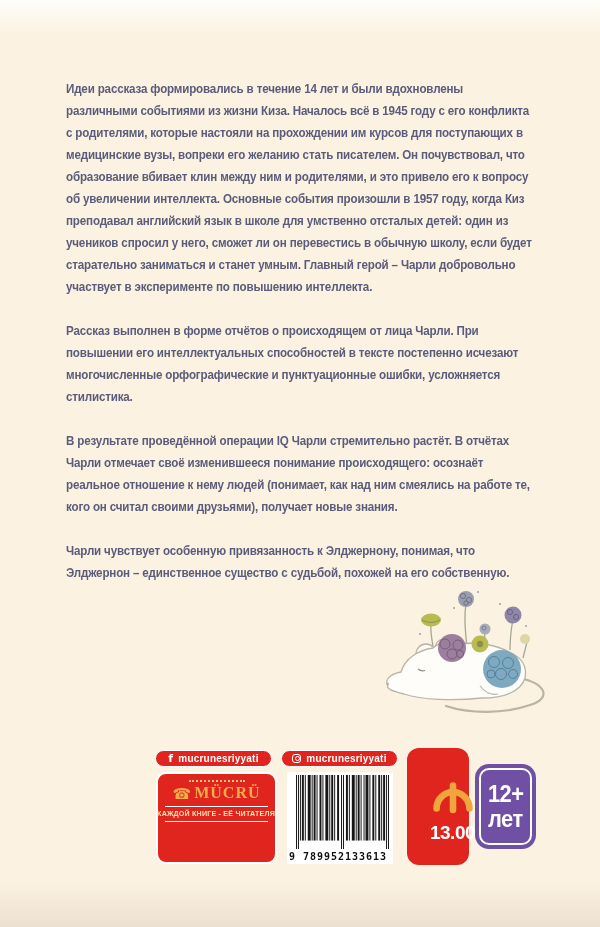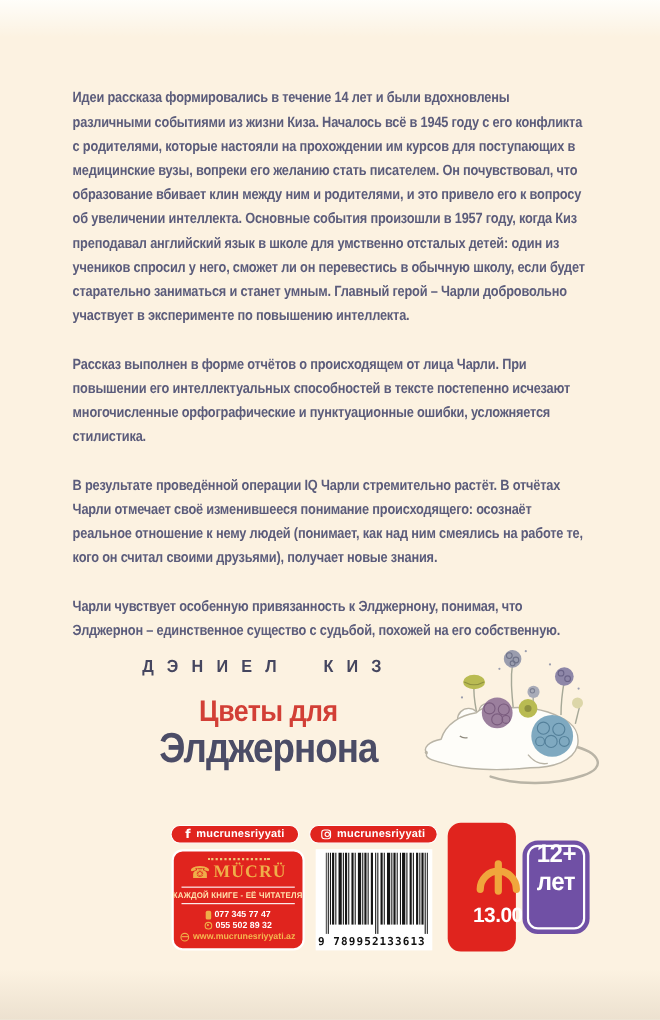--- a/index.html
+++ b/index.html
@@ -107,45 +107,40 @@
     position:absolute;left:407px;top:748px;width:62px;height:117px;box-sizing:border-box;
     background:#e0241e;border-radius:12px;
     display:flex;flex-direction:column;align-items:center;padding-left:29px;
   }
   .price-block svg{margin-top:22px;}
   .price-value{margin-top:8px;color:#fff;font-size:19px;font-weight:bold;letter-spacing:-.5px;}
 
   .age-block{
     position:absolute;left:475px;top:764px;width:61px;height:85px;box-sizing:border-box;
     background:#7050a5;border-radius:14px;
-    display:flex;flex-direction:column;align-items:center;
+    display:flex;flex-direction:column;align-items:center;justify-content:center;
   }
   .age-block::before{
     content:"";position:absolute;inset:4px;border:2px solid #fff;border-radius:10px;pointer-events:none;
   }
   .age-line{color:#fff;font-weight:bold;font-size:23px;line-height:25px;letter-spacing:-.5px;
     transform:scaleX(.95);}
 </style>
 </head>
 <body>
 
 <div class="page">
 
   <section class="synopsis">
     <p>Идеи рассказа формировались в течение 14 лет и были вдохновлены различными событиями из жизни Киза. Началось всё в 1945 году с его конфликта с родителями, которые настояли на прохождении им курсов для поступающих в медицинские вузы, вопреки его желанию стать писателем. Он почувствовал, что образование вбивает клин между ним и родителями, и это привело его к вопросу об увеличении интеллекта. Основные события произошли в 1957 году, когда Киз преподавал английский язык в школе для умственно отсталых детей: один из учеников спросил у него, сможет ли он перевестись в обычную школу, если будет старательно заниматься и станет умным. Главный герой – Чарли добровольно участвует в эксперименте по повышению интеллекта.</p>
     <p>Рассказ выполнен в форме отчётов о происходящем от лица Чарли. При повышении его интеллектуальных способностей в тексте постепенно исчезают многочисленные орфографические и пунктуационные ошибки, усложняется стилистика.</p>
     <p>В результате проведённой операции IQ Чарли стремительно растёт. В отчётах Чарли отмечает своё изменившееся понимание происходящего: осознаёт реальное отношение к нему людей (понимает, как над ним смеялись на работе те, кого он считал своими друзьями), получает новые знания.</p>
     <p>Чарли чувствует особенную привязанность к Элджернону, понимая, что Элджернон – единственное существо с судьбой, похожей на его собственную.</p>
   </section>
 
-  <section class="title-block">
-    <div class="author">ДЭНИЕЛ КИЗ</div>
-    <div class="title-red">Цветы для</div>
-    <div class="title-dark">Элджернона</div>
-  </section>
 
   <div class="mouse">
     <svg viewBox="0 0 178 142" width="178" height="142">
 
       <g fill="none" stroke="#a6a897" stroke-width="1.3">
         <path d="M93 62 C91 42 90 30 92 17"></path>
         <path d="M60 66 C58 54 56 46 57 37"></path>
         <path d="M136 64 C136 52 137 44 139 33"></path>
         <path d="M112 66 C111 58 110 52 111 46"></path>
         <path d="M149 72 C151 64 152 60 153 56"></path>
@@ -221,34 +216,20 @@
 
   <div class="mucru-card">
     <div class="ornament"></div>
     <div class="logo-row">
       <span class="phone-glyph">☎</span>
       <span class="mucru-name">MÜCRÜ</span>
     </div>
     <div class="card-divider"></div>
     <div class="tagline">КАЖДОЙ КНИГЕ - ЕЁ ЧИТАТЕЛЯ</div>
     <div class="card-divider"></div>
-    <div class="contacts">
-      <div class="contact-row">
-        <span class="ic-phone"></span>
-        <span>077 345 77 47</span>
-      </div>
-      <div class="contact-row">
-        <span class="ic-wa"></span>
-        <span>055 502 89 32</span>
-      </div>
-      <div class="contact-row web">
-        <span class="ic-globe"></span>
-        <span>www.mucrunesriyyati.az</span>
-      </div>
-    </div>
   </div>
 
   <div class="barcode">
     <svg viewBox="0 0 95 70" preserveAspectRatio="none">
       <g fill="#161616">
         <rect x="0" y="0" width="1" height="70"></rect>
           <rect x="2" y="0" width="1" height="70"></rect>
         <rect x="4" y="0" width="1" height="62"></rect>
           <rect x="6" y="0" width="2" height="62"></rect>
         <rect x="9" y="0" width="1" height="62"></rect>

